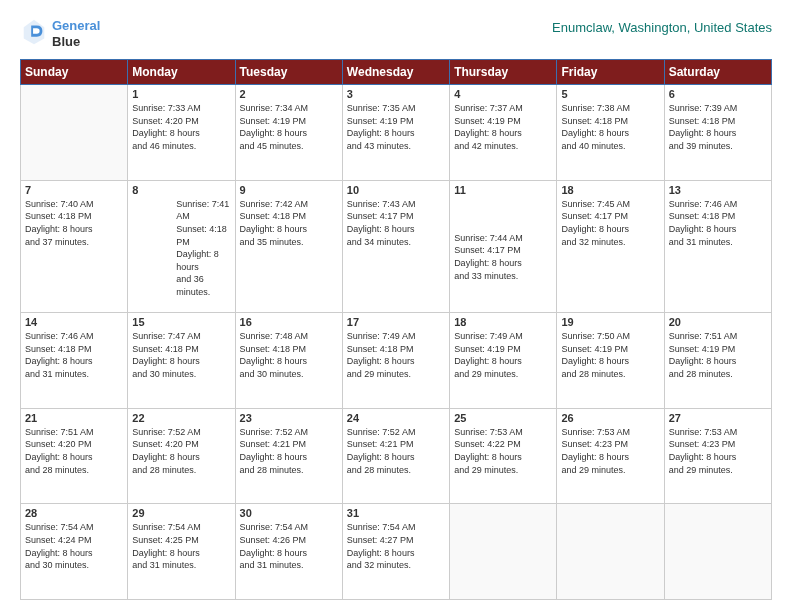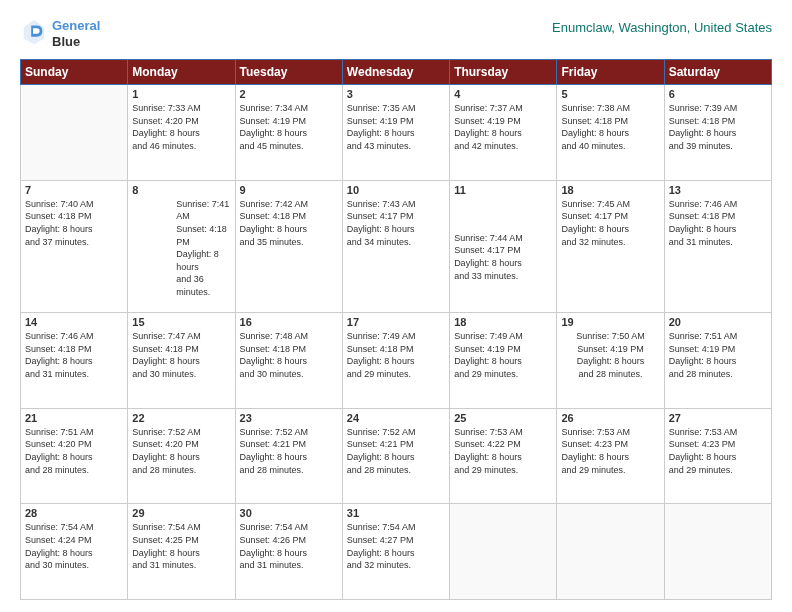--- a/index.html
+++ b/index.html
@@ -255,21 +255,21 @@
           </td>
           <td>
             <span class="day-num">18</span>
             <div class="cell-content" style="white-space: pre-line;">Sunrise: 7:49 AM
 Sunset: 4:19 PM
 Daylight: 8 hours
 and 29 minutes.</div>
           </td>
           <td>
             <span class="day-num">19</span>
-            <div class="cell-content" style="white-space: pre-line; text-align: center;">Sunrise: 7:50 AM
+            <div class="cell-content" style="white-space: pre-line;">Sunrise: 7:50 AM
 Sunset: 4:19 PM
 Daylight: 8 hours
 and 28 minutes.</div>
           </td>
           <td>
             <span class="day-num">20</span>
             <div class="cell-content" style="white-space: pre-line;">Sunrise: 7:51 AM
 Sunset: 4:19 PM
 Daylight: 8 hours
 and 28 minutes.</div>

